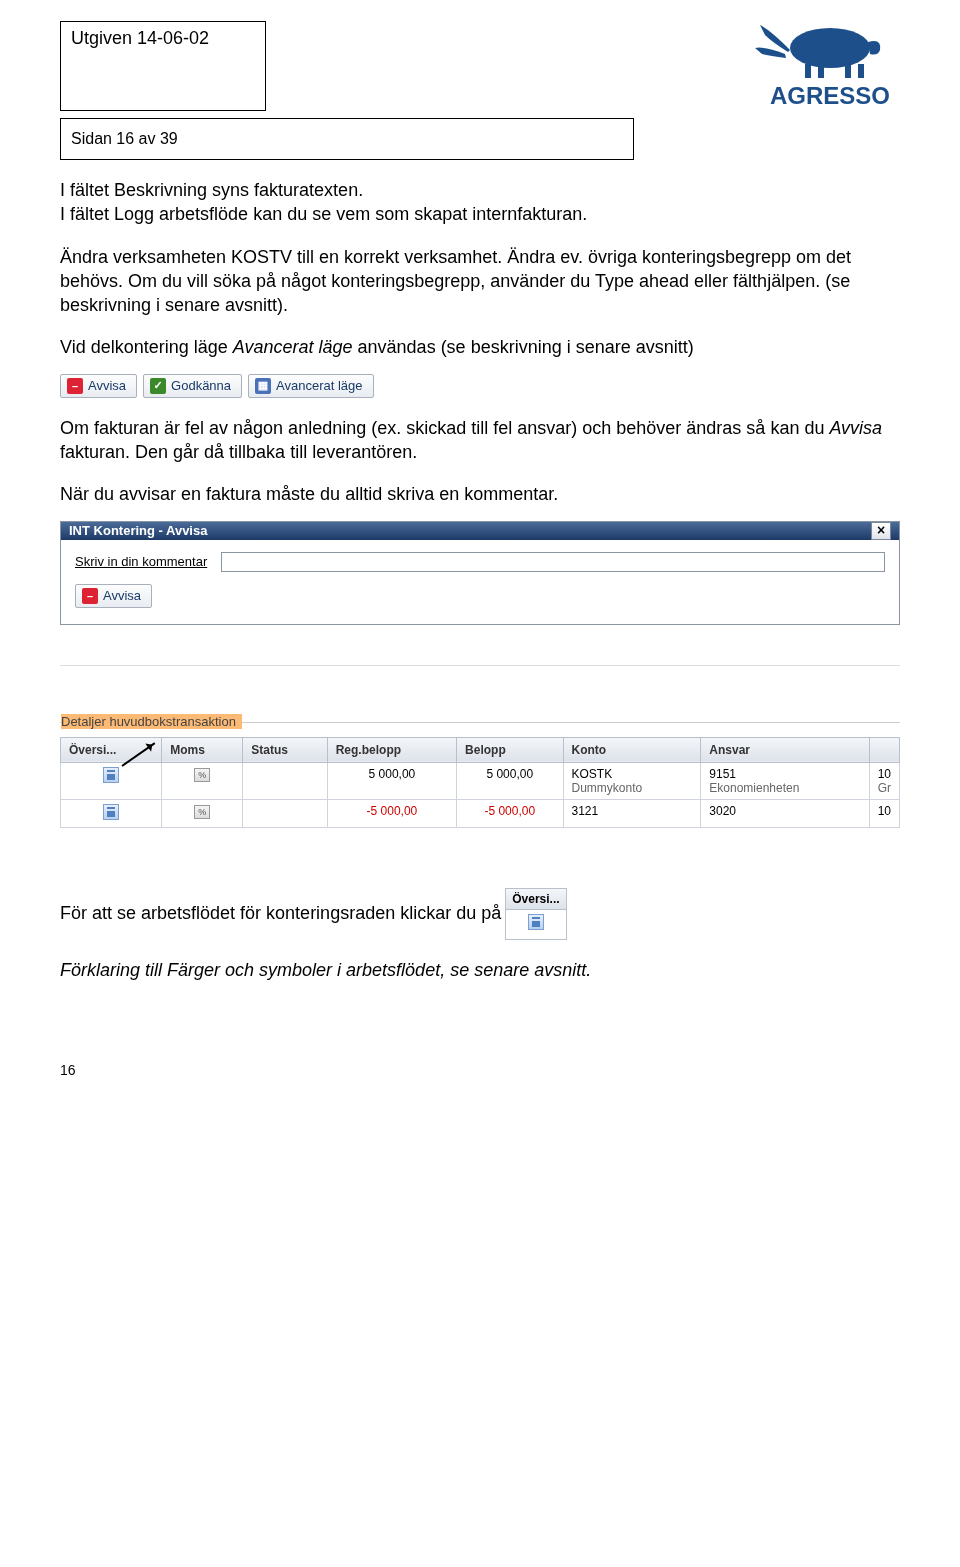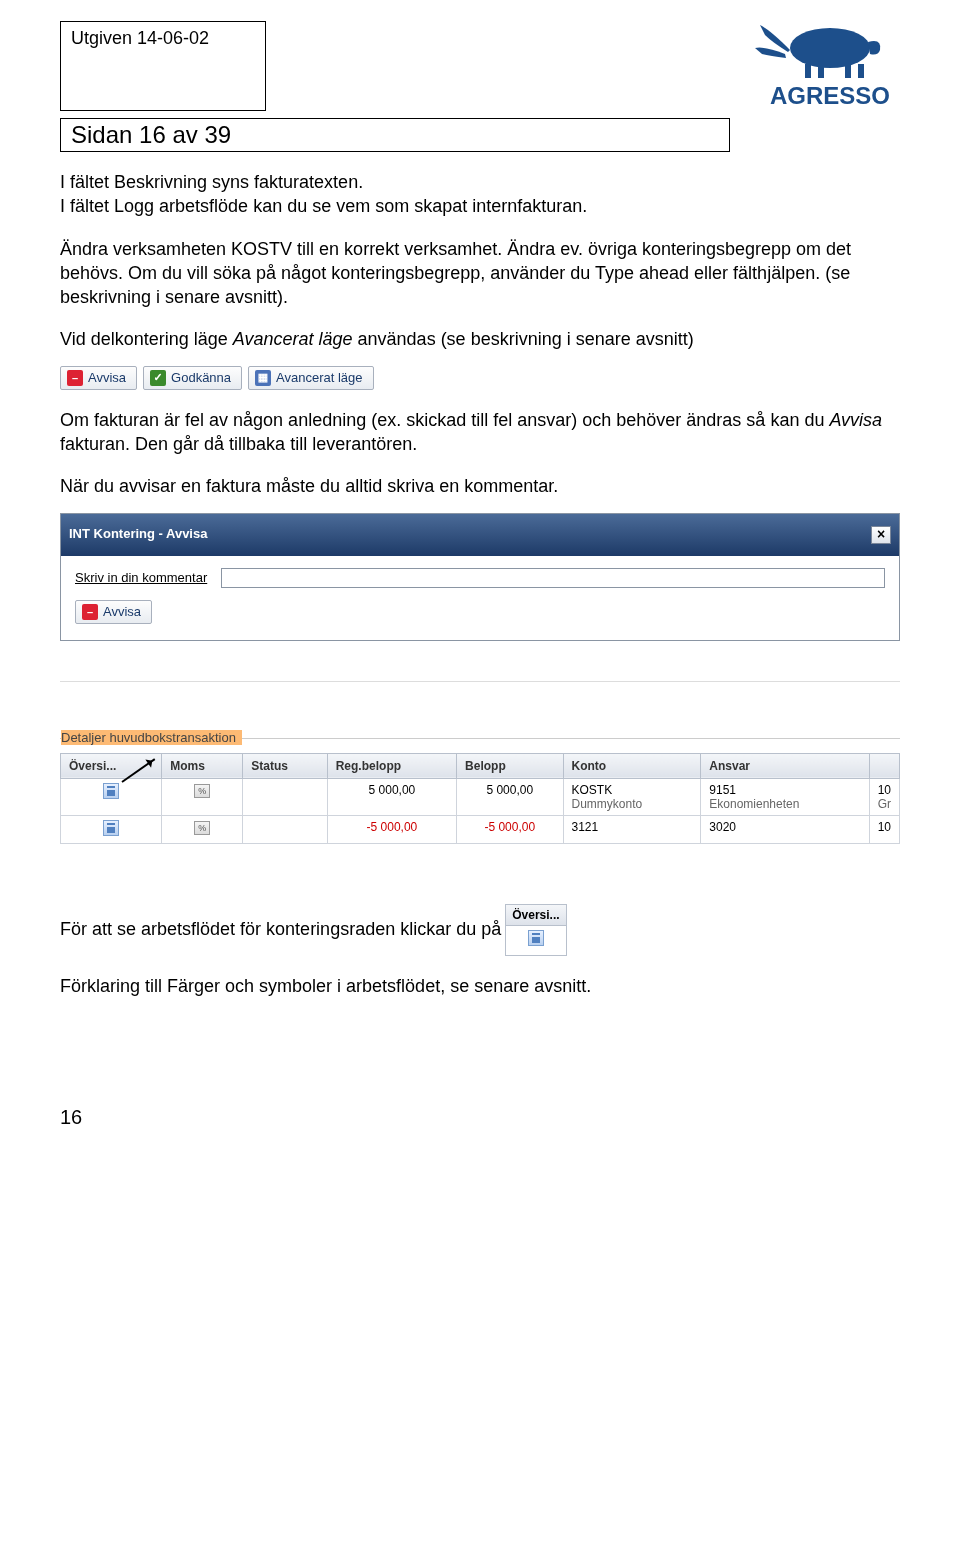--- a/index.html
+++ b/index.html
@@ -30,23 +30,23 @@
     margin-left: auto;
     text-align: right;
   }
   .logo-area svg { display: block; }
   .page-num-row {
     display: flex;
     margin-top: 0;
   }
   .page-num-box {
     border: 1px solid #000;
-    padding: 2px 10px;
-    width: 670px;
-    font-size: 24px;
+    padding: 11px 10px;
+    width: 574px;
+    font-size: 16px;
   }
   .body-text {
     font-size: 18px;
     line-height: 1.35;
     margin-top: 18px;
   }
   .para { margin: 0 0  0; }
   .para + .para { margin-top: 18px; }
   .italic { font-style: italic; }
   .buttons-img {
@@ -72,22 +72,23 @@
   .dialog {
     border: 1px solid #8a95a3;
     margin-top: 14px;
     width: 100%;
   }
   .dialog-title {
     background: linear-gradient(#4b6b98,#1d3a67);
     color: #fff;
     font-weight: bold;
     font-size: 13px;
-    padding: 12px 8px;
-    display: flex;
+    padding: 0 8px;
+    display: flex;
+    align-items: center;
   }
   .dialog-close {
     margin-left: auto;
     background: linear-gradient(#fff,#dfe4eb);
     color: #000;
     width: 20px;
     height: 18px;
     border: 1px solid #7a8699;
     text-align: center;
     font-size: 14px;
@@ -182,22 +183,22 @@
   }
   .inline-para {
     display: flex;
     align-items: center;
     gap: 4px;
     flex-wrap: wrap;
     margin-top: 60px;
     font-size: 18px;
   }
   .footer-num {
-    font-size: 20px;
-    margin-top: 108px;
+    font-size: 14px;
+    margin-top: 80px;
   }
   .icon-box {
     display: inline-flex;
     width: 16px;
     height: 16px;
     align-items: center;
     justify-content: center;
     border-radius: 2px;
     font-size: 11px;
     font-weight: bold;
@@ -382,17 +383,17 @@
   </div>
 
   <div class="inline-para">
     <span>För att se arbetsflödet för konteringsraden klickar du på</span>
     <span class="mini-img">
       <span class="mini-th">Översi...</span>
       <div class="mini-cell"><span class="action-icon"></span></div>
     </span>
   </div>
 
-  <p class="body-text" style="margin-top:18px;">Förklaring till Färger och symboler i arbetsflödet, se senare avsnitt.</p>
+  <p class="body-text" style="margin-top:18px;font-style:italic;">Förklaring till Färger och symboler i arbetsflödet, se senare avsnitt.</p>
 
   <div class="footer-num">16</div>
 
 </div>
 
 </body></html>

